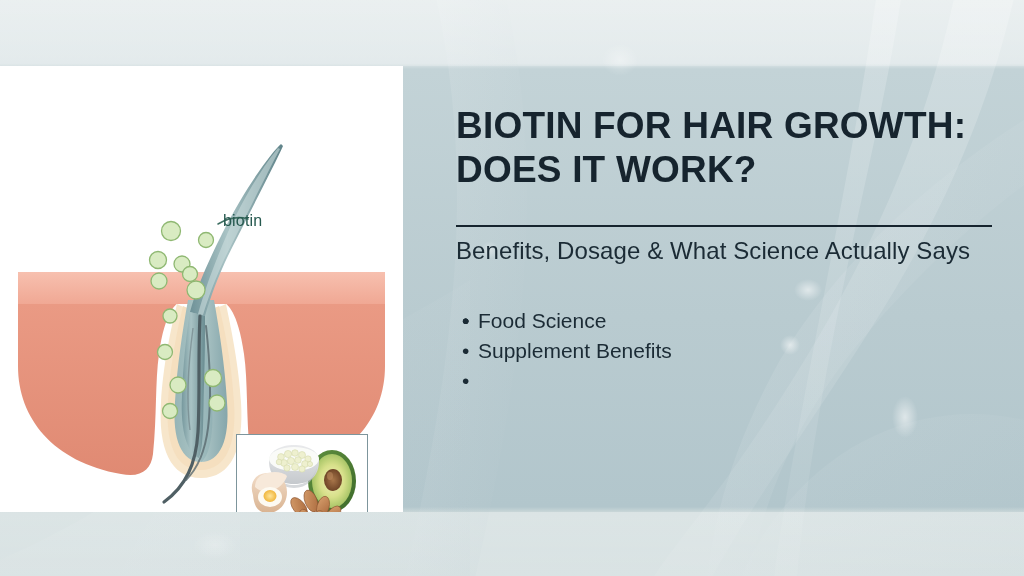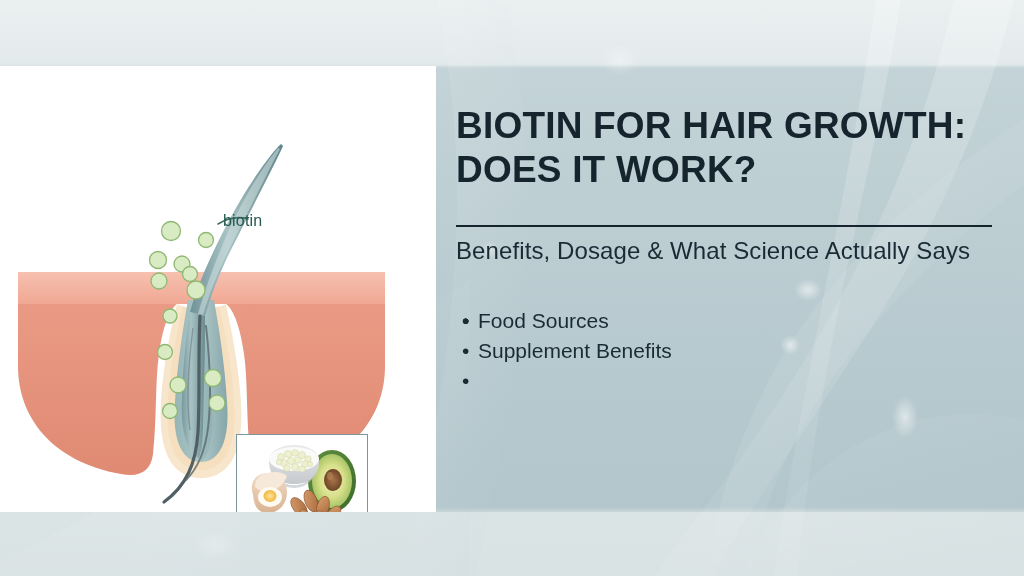--- a/index.html
+++ b/index.html
@@ -30,21 +30,21 @@
     pointer-events:none;
   }
   .band-bot {
     position:absolute; left:0; top:512px; width:1024px; height:64px;
     background:linear-gradient(180deg,rgba(255,255,255,.30),rgba(255,255,255,.22));
     pointer-events:none;
   }
 
   
   #image-panel {
-    position:absolute; left:0; top:66px; width:436px; height:446px;
+    position:absolute; left:0; top:66px; width:403px; height:446px;
     background:#ffffff;
     overflow:hidden;
   }
   #follicle { position:absolute; left:0; top:0; width:403px; height:446px; }
   #follicle svg { display:block; }
 
   .biotin-label {
     position:absolute;
     left:223px; top:146px;
     font-size:16px;
@@ -327,19 +327,19 @@
     </div>
   </div>
 
   <div id="content">
     <h1 id="title">Biotin for Hair Growth: Does It Work?</h1>
     <div id="title-rule"></div>
     <h2 id="subtitle">Benefits, Dosage &amp; What Science Actually Says</h2>
     <ul id="bullets">
       <li><span class="dot">•</span></li>
       <li><span class="dot">•</span></li>
-      <li><span class="dot">•</span><span>Food Sources</span></li>
+      <li><span class="dot">•</span><span>Food Science</span></li>
       <li><span class="dot">•</span><span>Supplement Benefits</span></li>
       <li><span class="dot">•</span></li>
     </ul>
   </div>
 
 </div>
 
 </body></html>

